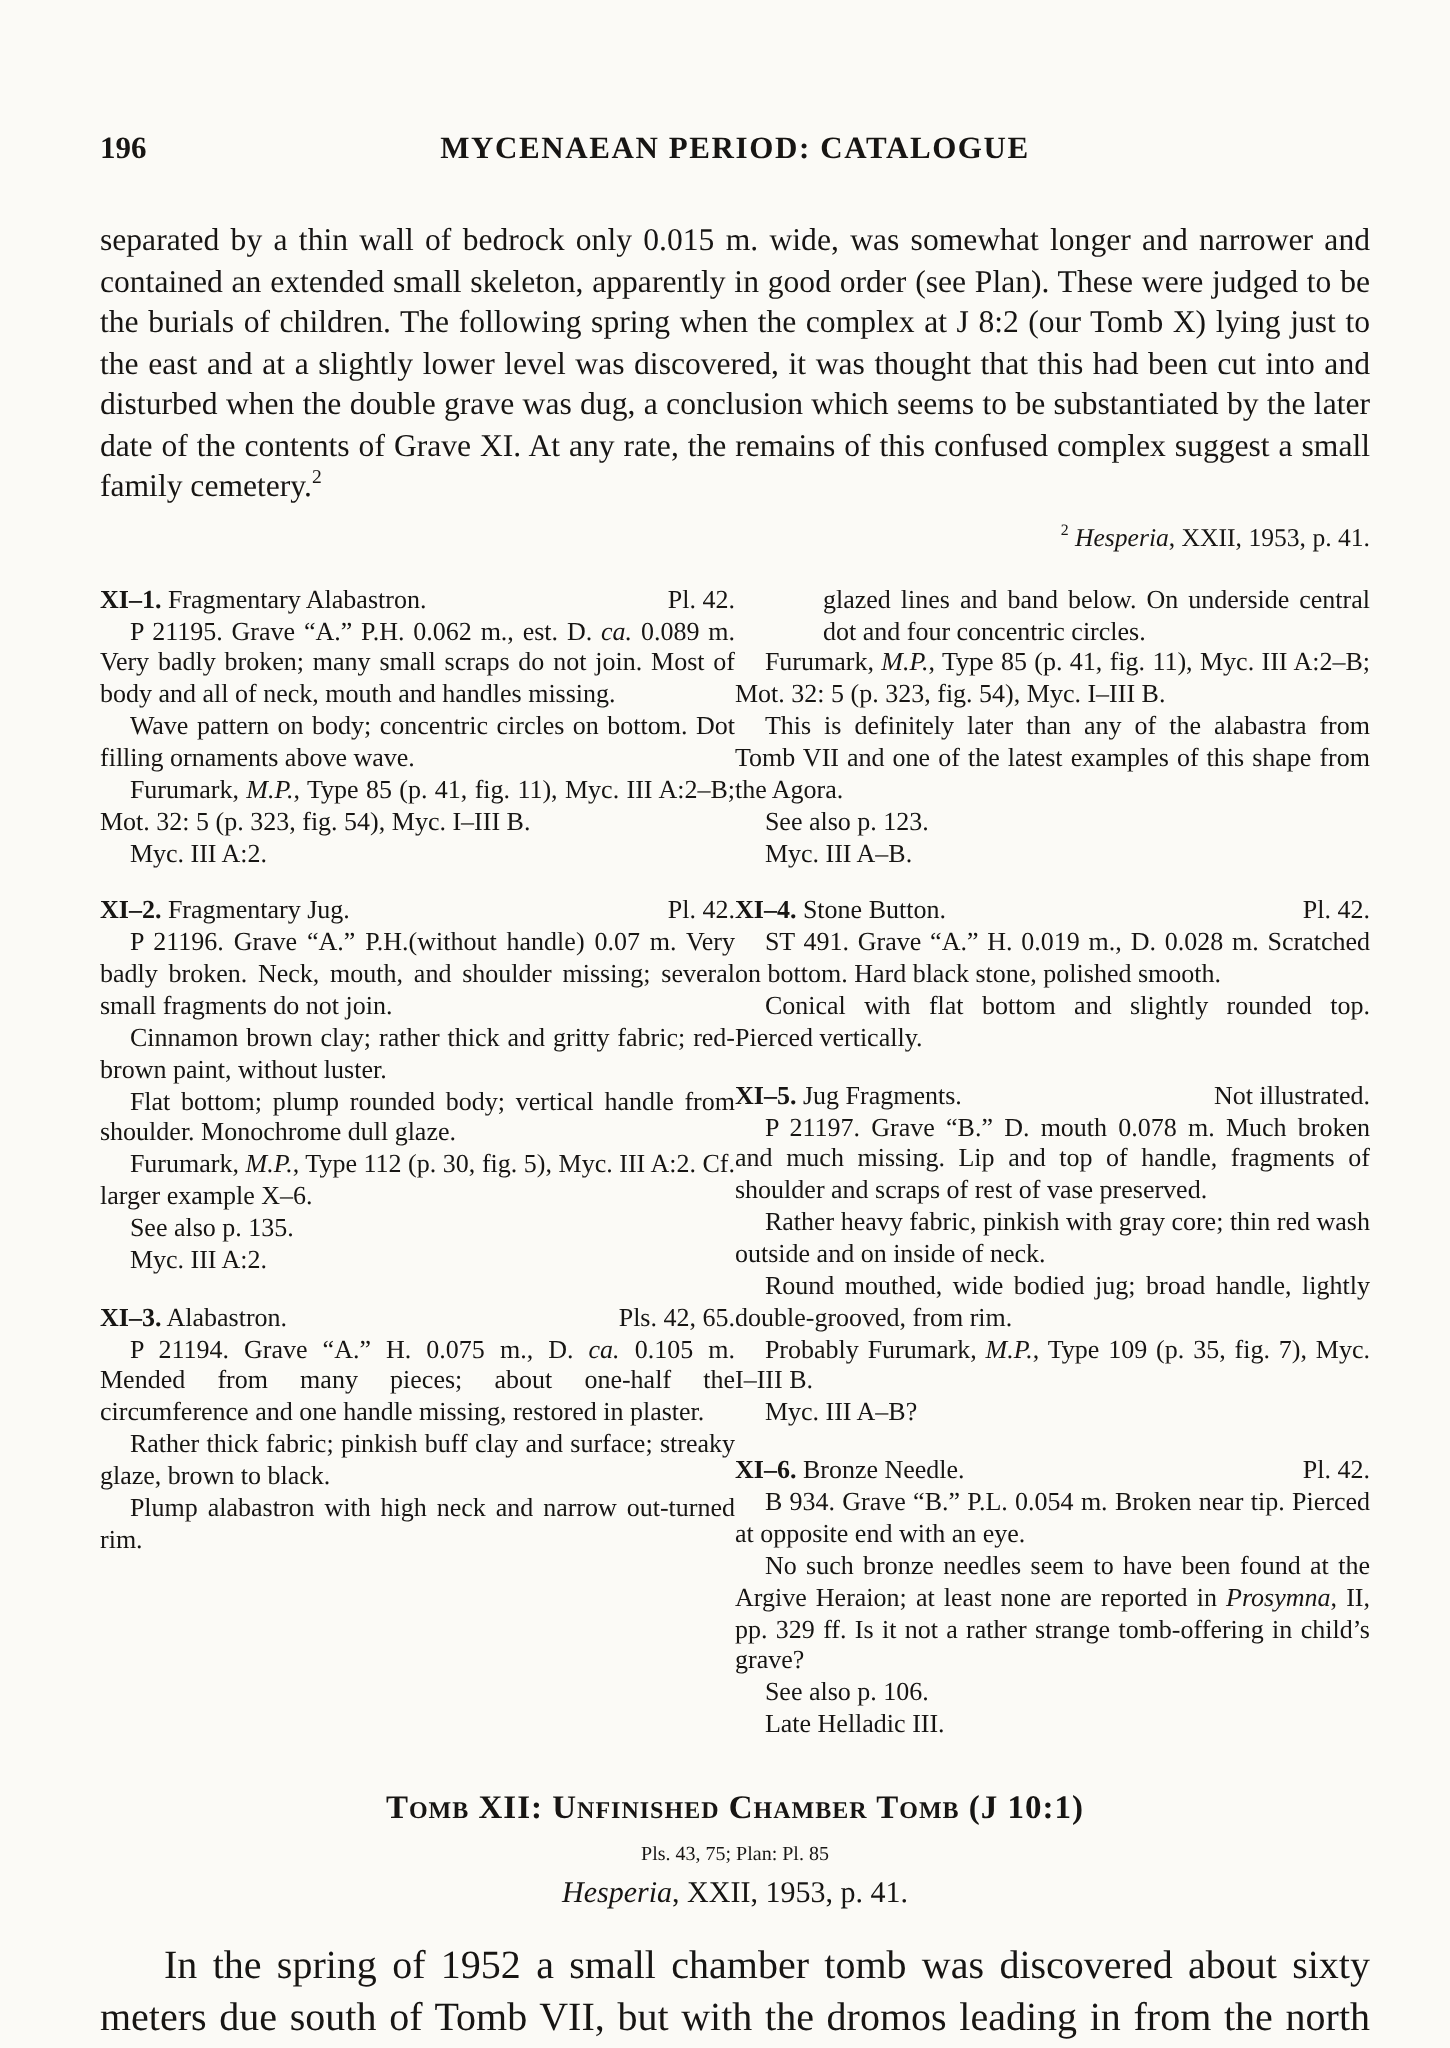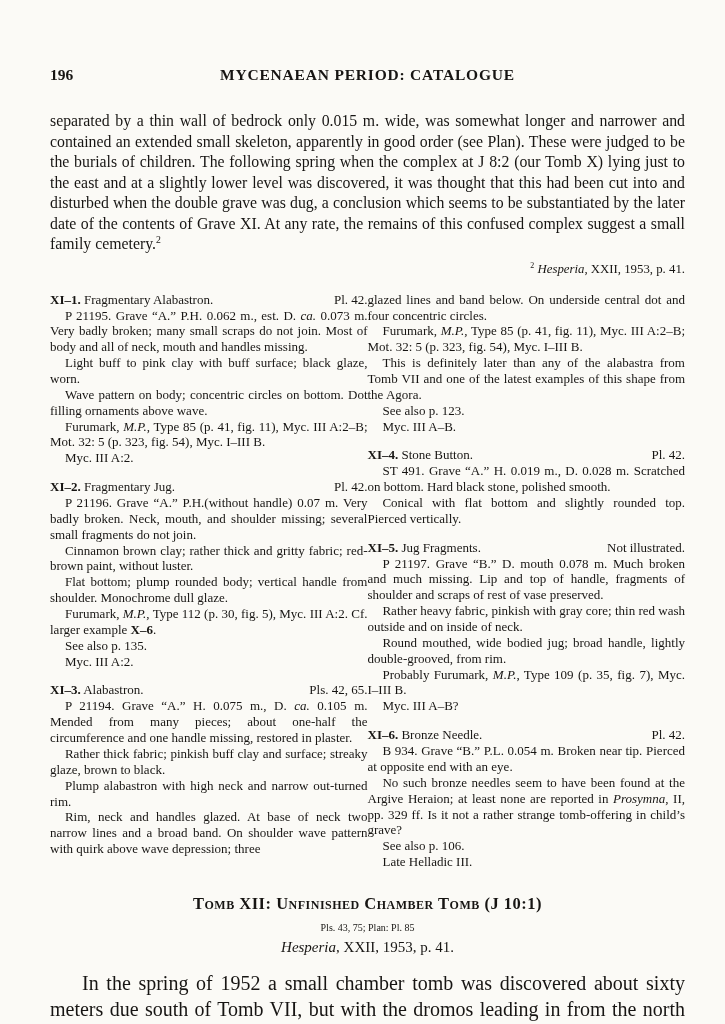--- a/index.html
+++ b/index.html
@@ -15,24 +15,24 @@
   .intro{margin:27px 0 0;font-size:15.8px;line-height:1.3;text-align:justify;}
   .footnote{margin:7px 0 0;font-size:12.8px;text-indent:1.2em;text-align:right;}
   .columns{display:flex;margin-top:15px;}
   .col{flex:1 1 0;font-size:13px;line-height:1.22;min-width:0;}
   .entry{margin-top:13px;}
   .col .entry:first-child{margin-top:0;}
   .entry-head{display:flex;justify-content:space-between;}
   .entry-id{font-weight:bold;}
   .plate{white-space:nowrap;padding-left:8px;}
   .cpara{margin:0;text-align:justify;text-indent:1.15em;}
-  .cpara.noindent{text-indent:0;}
+  .cpara.noindent{text-indent:0;margin-left:44px;}
   sup{font-size:0.62em;vertical-align:super;line-height:0;}
   .it{font-style:italic;}
-  .bf{font-weight:bold;}
+  .bf{font-weight:normal;}
   .section{margin-top:24px;text-align:center;}
   .section-heading{margin:0;font-size:16.5px;font-weight:bold;font-variant:small-caps;letter-spacing:0.5px;}
   .section-plates{margin-top:8px;font-size:10px;}
   .section-ref{margin-top:6px;font-size:15px;}
   .section-para{margin:14px 0 10px;font-size:20px;line-height:1.3;text-align:justify;text-indent:1.6em;}
 </style>
 </head>
 <body>
 
 <div class="page">
@@ -46,22 +46,21 @@
 
   <p class="footnote"><sup>2</sup><span> </span><span class="it">Hesperia</span><span>, XXII, 1953, p. 41.</span></p>
 
   <div class="columns">
     <div class="col">
         <section class="entry">
           <div class="entry-head">
             <span><span class="entry-id">XI–1.</span><span> Fragmentary Alabastron.</span></span>
             <span class="plate">Pl. 42.</span>
           </div>
-          <p class="cpara"><span>P 21195. Grave “A.” P.H. 0.062 m., est. D. </span><span class="it">ca.</span><span> 0.073 m. Very badly broken; many small scraps do not join. Most of body and all of neck, mouth and handles missing.</span></p>
-          <p class="cpara"><span>Light buff to pink clay with buff surface; black glaze, worn.</span></p>
+          <p class="cpara"><span>P 21195. Grave “A.” P.H. 0.062 m., est. D. </span><span class="it">ca.</span><span> 0.089 m. Very badly broken; many small scraps do not join. Most of body and all of neck, mouth and handles missing.</span></p>
           <p class="cpara"><span>Wave pattern on body; concentric circles on bottom. Dot filling ornaments above wave.</span></p>
           <p class="cpara"><span>Furumark, </span><span class="it">M.P.</span><span>, Type 85 (p. 41, fig. 11), Myc. III A:2–B; Mot. 32: 5 (p. 323, fig. 54), Myc. I–III B.</span></p>
           <p class="cpara"><span>Myc. III A:2.</span></p>
         </section>
         <section class="entry">
           <div class="entry-head">
             <span><span class="entry-id">XI–2.</span><span> Fragmentary Jug.</span></span>
             <span class="plate">Pl. 42.</span>
           </div>
           <p class="cpara"><span>P 21196. Grave “A.” P.H.(without handle) 0.07 m. Very badly broken. Neck, mouth, and shoulder missing; several small fragments do not join.</span></p>
@@ -72,21 +71,20 @@
           <p class="cpara"><span>Myc. III A:2.</span></p>
         </section>
         <section class="entry">
           <div class="entry-head">
             <span><span class="entry-id">XI–3.</span><span> Alabastron.</span></span>
             <span class="plate">Pls. 42, 65.</span>
           </div>
           <p class="cpara"><span>P 21194. Grave “A.” H. 0.075 m., D. </span><span class="it">ca.</span><span> 0.105 m. Mended from many pieces; about one-half the circumference and one handle missing, restored in plaster.</span></p>
           <p class="cpara"><span>Rather thick fabric; pinkish buff clay and surface; streaky glaze, brown to black.</span></p>
           <p class="cpara"><span>Plump alabastron with high neck and narrow out-turned rim.</span></p>
-          <p class="cpara"><span>Rim, neck and handles glazed. At base of neck two narrow lines and a broad band. On shoulder wave pattern with quirk above wave depression; three</span></p>
         </section>
       </div>
     <div class="col">
         <section class="entry">
           <p class="cpara noindent"><span>glazed lines and band below. On underside central dot and four concentric circles.</span></p>
           <p class="cpara"><span>Furumark, </span><span class="it">M.P.</span><span>, Type 85 (p. 41, fig. 11), Myc. III A:2–B; Mot. 32: 5 (p. 323, fig. 54), Myc. I–III B.</span></p>
           <p class="cpara"><span>This is definitely later than any of the alabastra from Tomb VII and one of the latest examples of this shape from the Agora.</span></p>
           <p class="cpara"><span>See also p. 123.</span></p>
           <p class="cpara"><span>Myc. III A–B.</span></p>
         </section>

